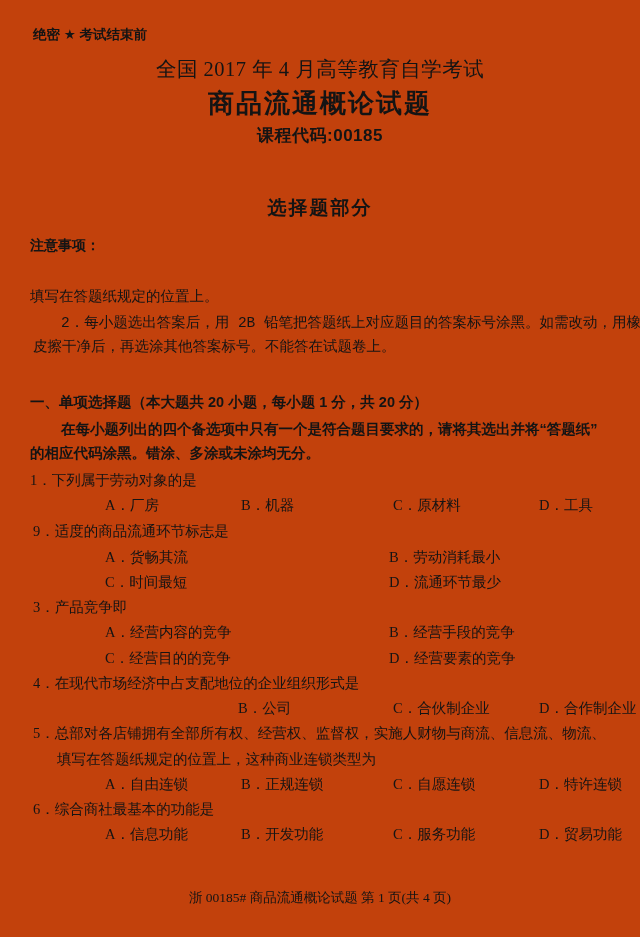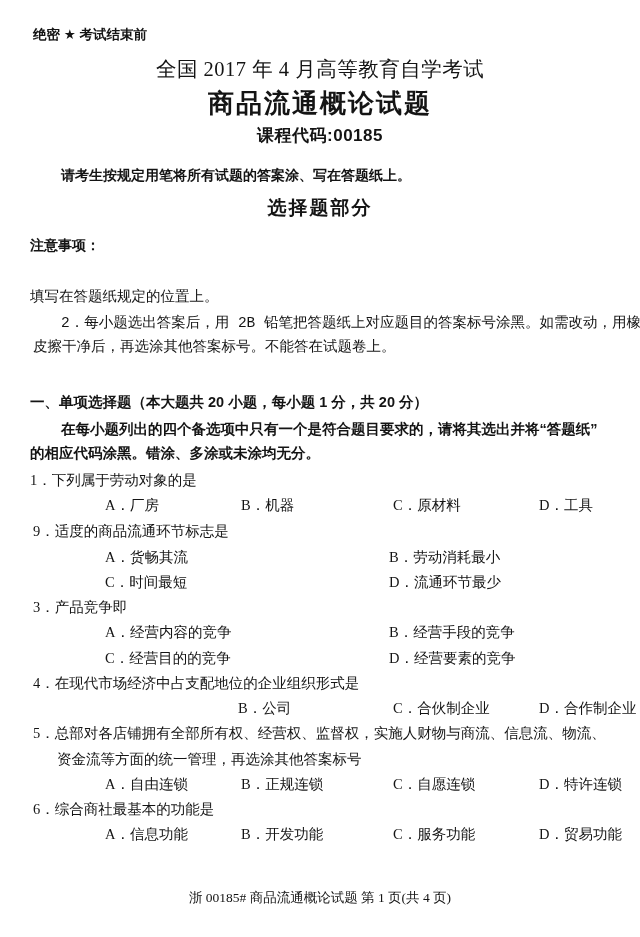--- a/index.html
+++ b/index.html
@@ -1,21 +1,21 @@
 <!DOCTYPE html>
 <html><head>
 <meta charset="utf-8">
 <style>
   html, body { margin: 0; padding: 0; background: #e8e8e8; }
   .page {
     position: relative;
     width: 640px;
     height: 937px;
     margin: 0 auto;
-    background: #ffffff;
+    background: #c2410c;
     color: #141414;
     font-family: "Liberation Serif", "DejaVu Serif", serif;
     font-size: 14.5px;
     overflow: hidden;
   }
   .abs { position: absolute; white-space: nowrap; }
   .full { left: 0; width: 640px; }
   .center { text-align: center; }
   .sans { font-family: "Liberation Sans", "DejaVu Sans", sans-serif; }
   .bold { font-weight: bold; }
@@ -68,21 +68,20 @@
 <div class="page">
 
   <div class="abs secrecy sans bold">绝密 ★ 考试结束前</div>
 
   <div class="abs full center exam-session">全国 2017 年 4 月高等教育自学考试</div>
 
   <div class="abs full center paper-title sans bold">商品流通概论试题</div>
 
   <div class="abs full center course-code sans bold">课程代码:00185</div>
 
-  <div class="abs pen-instr sans bold">请考生按规定用笔将所有试题的答案涂、写在答题纸上。</div>
 
   <div class="abs full center section-title sans bold">选择题部分</div>
 
   <div class="abs notes-title sans bold">注意事项：</div>
   <div class="abs n1l2">填写在答题纸规定的位置上。</div>
   <div class="abs n2l1">2．每小题选出答案后，用 2B 铅笔把答题纸上对应题目的答案标号涂黑。如需改动，用橡</div>
   <div class="abs n2l2">皮擦干净后，再选涂其他答案标号。不能答在试题卷上。</div>
 
   <div class="abs sec-heading sans bold">一、单项选择题（本大题共 20 小题，每小题 1 分，共 20 分）</div>
   <div class="abs sec-sub1 sans bold">在每小题列出的四个备选项中只有一个是符合题目要求的，请将其选出并将“答题纸”</div>
@@ -117,21 +116,21 @@
   </div>
 
   <div class="abs q4s">4．在现代市场经济中占支配地位的企业组织形式是</div>
   <div class="abs full opt-row q4o">
     <span class="col-b4">B．公司</span>
     <span class="col-c">C．合伙制企业</span>
     <span class="col-d">D．合作制企业</span>
   </div>
 
   <div class="abs q5s1">5．总部对各店铺拥有全部所有权、经营权、监督权，实施人财物与商流、信息流、物流、</div>
-  <div class="abs q5s2">资金流等方面的统一管理，再选涂其他答案标号</div>
+  <div class="abs q5s2">填写在答题纸规定的位置上，这种商业连锁类型为</div>
   <div class="abs full opt-row q5o">
     <span class="col-a">A．自由连锁</span>
     <span class="col-b">B．正规连锁</span>
     <span class="col-c">C．自愿连锁</span>
     <span class="col-d">D．特许连锁</span>
   </div>
 
   <div class="abs q6s">6．综合商社最基本的功能是</div>
   <div class="abs full opt-row q6o">
     <span class="col-a">A．信息功能</span>

